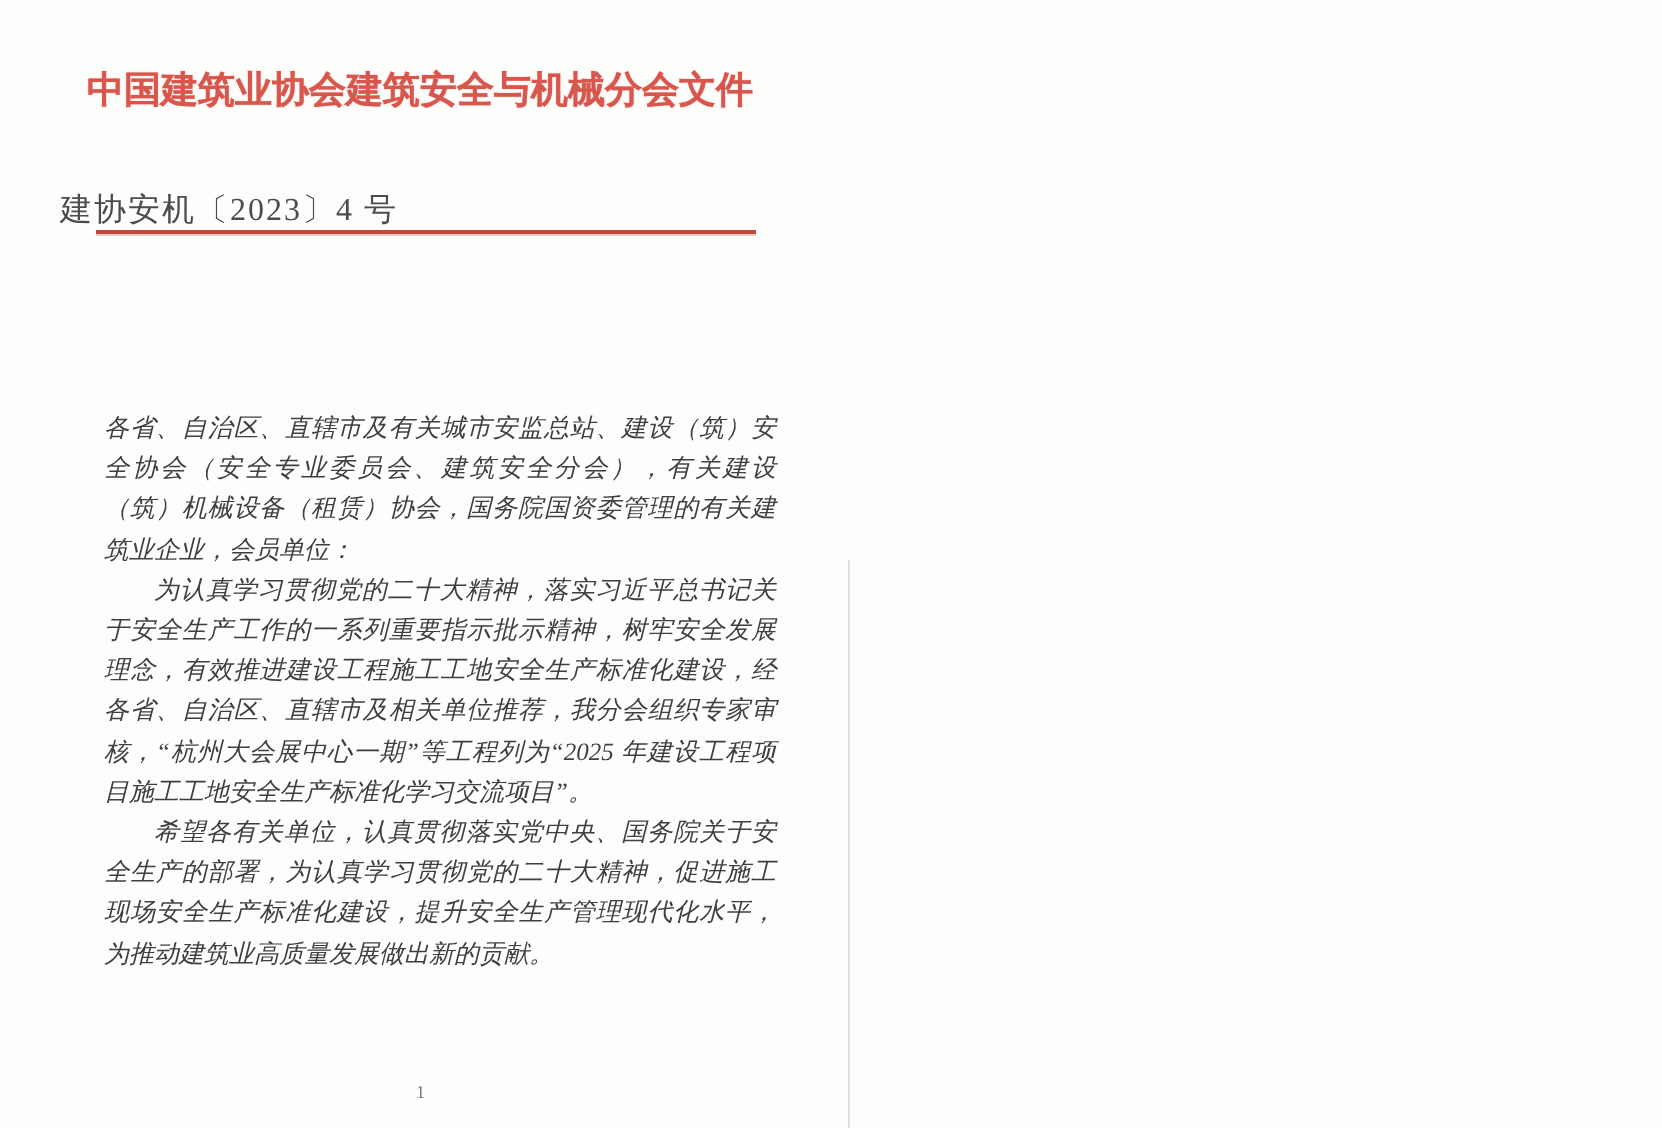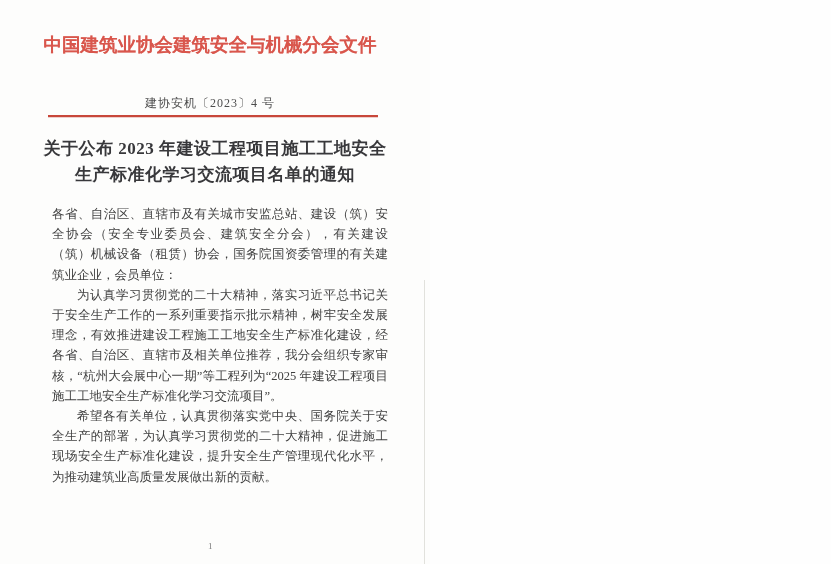--- a/index.html
+++ b/index.html
@@ -33,22 +33,22 @@
     font-size: 18.5px;
     font-weight: bold;
     letter-spacing: 0px;
     color: #d9564c;
     text-shadow: 0 0 0.6px rgba(217,86,76,0.55);
     white-space: nowrap;
   }
   .doc-number {
     position: absolute;
     left: 30px; top: 95px; width: 360px;
-    text-align: center;
-    font-size: 12px;
+    text-align: left;
+    font-size: 16px;
     color: #4c4c4c;
     letter-spacing: 1px;
     white-space: nowrap;
   }
   .red-rule {
     position: absolute;
     left: 48px; top: 115px;
     width: 330px; height: 2px;
     background: #c8473a;
     box-shadow: 0 1px 0 rgba(200,71,58,0.25);
@@ -63,20 +63,21 @@
     color: #38383b;
     letter-spacing: 0.5px;
   }
   .doc-body {
     position: absolute;
     left: 52px; top: 204px; width: 336px;
     font-size: 12.5px;
     line-height: 20.2px;
     color: #3f3f3f;
     text-align: justify;
+    font-style: italic;
   }
   .doc-body p { margin: 0; }
   .doc-body p.indent { text-indent: 2em; }
 
   .page-number {
     position: absolute;
     font-size: 9px;
     color: #7a7a7a;
   }
   .pn-1 { left: 208px; top: 541px; }
@@ -87,24 +88,20 @@
 <div class="scan">
 
   <div class="page page-left">
 
     <div class="doc-header">中国建筑业协会建筑安全与机械分会文件</div>
 
     <div class="doc-number">建协安机〔2023〕4 号</div>
 
     <div class="red-rule"></div>
 
-    <div class="doc-title">
-      <div>关于公布 2023 年建设工程项目施工工地安全</div>
-      <div>生产标准化学习交流项目名单的通知</div>
-    </div>
 
     <div class="doc-body">
       <p>各省、自治区、直辖市及有关城市安监总站、建设（筑）安全协会（安全专业委员会、建筑安全分会），有关建设（筑）机械设备（租赁）协会，国务院国资委管理的有关建筑业企业，会员单位：</p>
       <p class="indent">为认真学习贯彻党的二十大精神，落实习近平总书记关于安全生产工作的一系列重要指示批示精神，树牢安全发展理念，有效推进建设工程施工工地安全生产标准化建设，经各省、自治区、直辖市及相关单位推荐，我分会组织专家审核，“杭州大会展中心一期”等工程列为“2025 年建设工程项目施工工地安全生产标准化学习交流项目”。</p>
       <p class="indent">希望各有关单位，认真贯彻落实党中央、国务院关于安全生产的部署，为认真学习贯彻党的二十大精神，促进施工现场安全生产标准化建设，提升安全生产管理现代化水平，为推动建筑业高质量发展做出新的贡献。</p>
     </div>
 
     <div class="page-number pn-1">1</div>
   </div>
 

